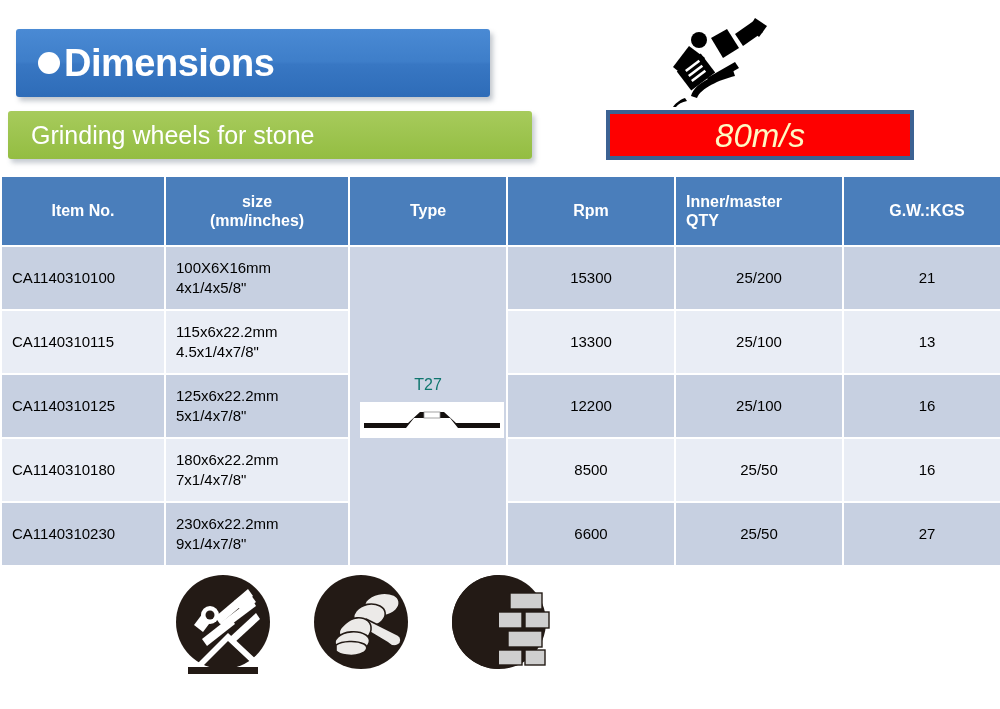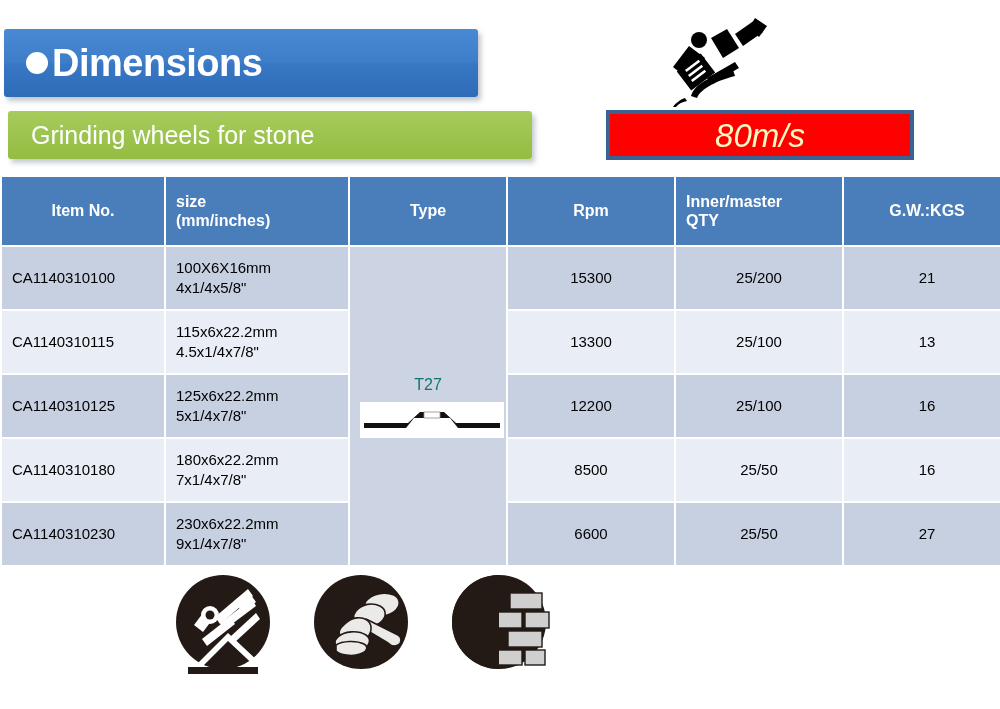--- a/index.html
+++ b/index.html
@@ -11,21 +11,21 @@
     height: 709px;
     background: #ffffff;
     font-family: "Liberation Sans", sans-serif;
     overflow: hidden;
     position: relative;
   }
 
   
   #title-bar {
     position: absolute;
-    left: 4px;
+    left: 16px;
     top: 29px;
     width: 474px;
     height: 68px;
     background: linear-gradient(to bottom, #4a8ad4 0%, #3e7ec9 48%, #3877c3 52%, #2e6cb8 100%);
     border-radius: 3px;
     box-shadow: 3px 4px 5px rgba(120,130,145,0.45);
     display: flex;
     align-items: center;
     box-sizing: border-box;
     padding-left: 22px;
@@ -134,21 +134,21 @@
     line-height: 1.35;
   }
   .col-item   { width: 162px; }
   .col-size   { width: 182px; }
   .col-type   { width: 156px; }
   .col-rpm    { width: 166px; }
   .col-qty    { width: 166px; }
   .col-gw     { width: 166px; }
 
   th.h-item { text-align: center; }
-  th.h-size { text-align: left; margin-top: 32px; }
+  th.h-size { text-align: center; margin-top: 32px; }
   th.h-type { text-align: center; }
   th.h-rpm  { text-align: center; }
   th.h-qty  { text-align: left; margin-top: 27px; }
   th.h-gw   { text-align: center; }
 
   tr.row-dark td   { background: #c7d0e1; }
   tr.row-light td  { background: #e9edf5; }
 
   td.cell-item { text-align: left; padding-left: 14px; }
   td.cell-size { text-align: left; padding-left: 14px; }

